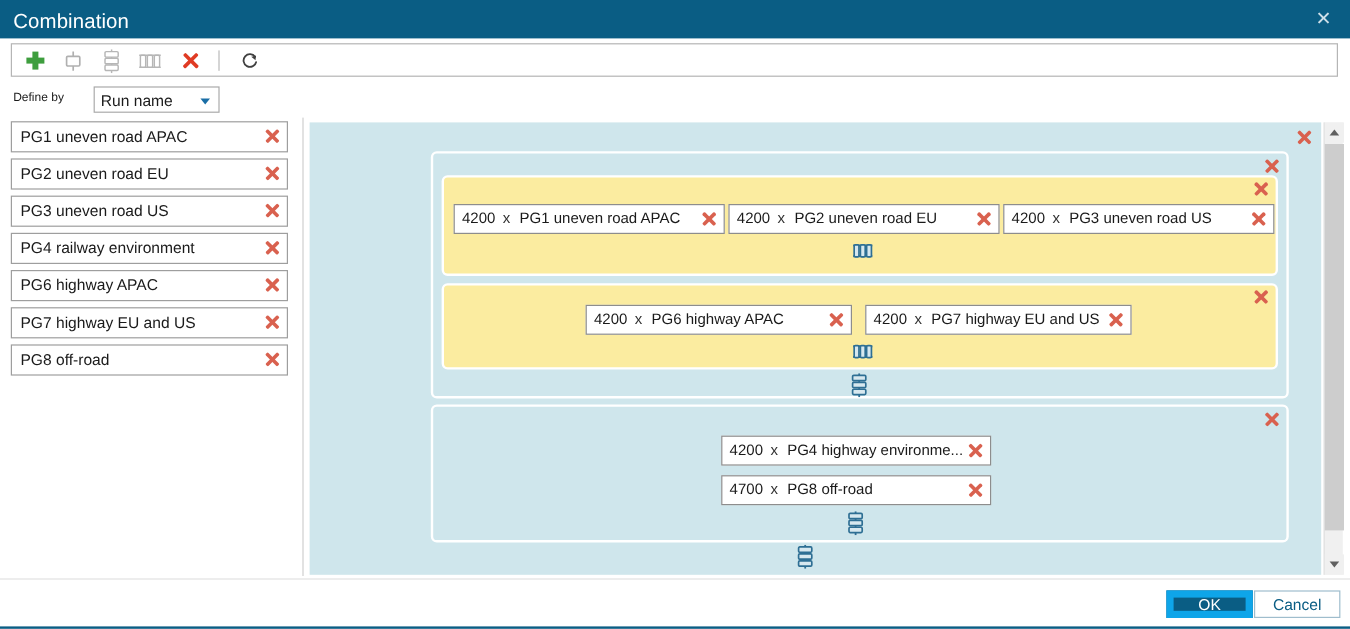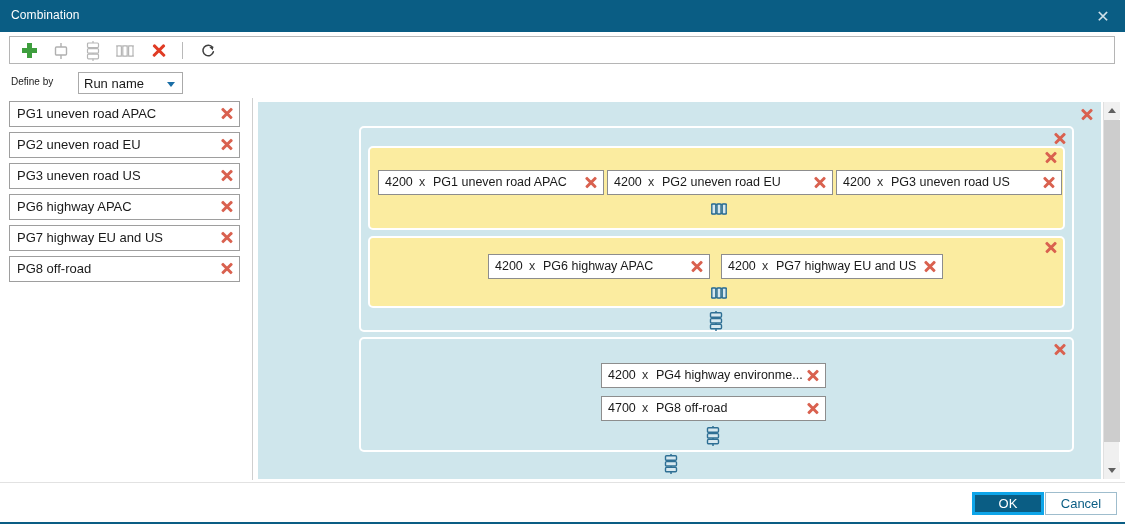--- a/index.html
+++ b/index.html
@@ -17,21 +17,21 @@
 
   
   .titlebar {
     position: absolute; left: 0; top: 0;
     width: 1125px; height: 32px;
     background: #0a5d84;
     color: #ffffff;
   }
   .titlebar-text {
     position: absolute; left: 11px; top: 8px;
-    font-size: 12px; letter-spacing: .1px;
+    font-size: 17px; letter-spacing: .1px;
     color: #ffffff;
     text-align: center;
   }
   .titlebar-close {
     position: absolute; right: 0; top: 0;
     width: 44px; height: 32px;
     display: flex; align-items: center; justify-content: center;
     color: #cfe0e9; font-size: 16px; font-weight: 300;
     cursor: pointer;
   }
@@ -245,21 +245,21 @@
     position: absolute; top: 492px;
     height: 23px;
     font-size: 13px;
     box-sizing: border-box;
     display: flex; align-items: center; justify-content: center;
     cursor: pointer;
   }
   .btn-ok {
     left: 972px; width: 72px;
     background: #0a5d84; color: #ffffff;
-    border: 3px solid #0ea5e9;
+    border: 6px solid #0ea5e9;
   }
   .btn-cancel {
     left: 1045px; width: 72px;
     background: #ffffff; color: #0a5d84;
     border: 1px solid #9fbdcd;
   }
   .bottom-rule {
     position: absolute; left: 0; bottom: 0;
     width: 1125px; height: 2px; background: #0a5d84;
   }
@@ -332,20 +332,24 @@
   <div class="runitem">
     <span class="runitem-label">PG1 uneven road APAC</span>
     <span class="x-small"></span>
   </div>
   <div class="runitem">
     <span class="runitem-label">PG2 uneven road EU</span>
     <span class="x-small"></span>
   </div>
   <div class="runitem">
     <span class="runitem-label">PG3 uneven road US</span>
+    <span class="x-small"></span>
+  </div>
+  <div class="runitem">
+    <span class="runitem-label">PG4 railway environment</span>
     <span class="x-small"></span>
   </div>
   <div class="runitem">
     <span class="runitem-label">PG6 highway APAC</span>
     <span class="x-small"></span>
   </div>
   <div class="runitem">
     <span class="runitem-label">PG7 highway EU and US</span>
     <span class="x-small"></span>
   </div>

